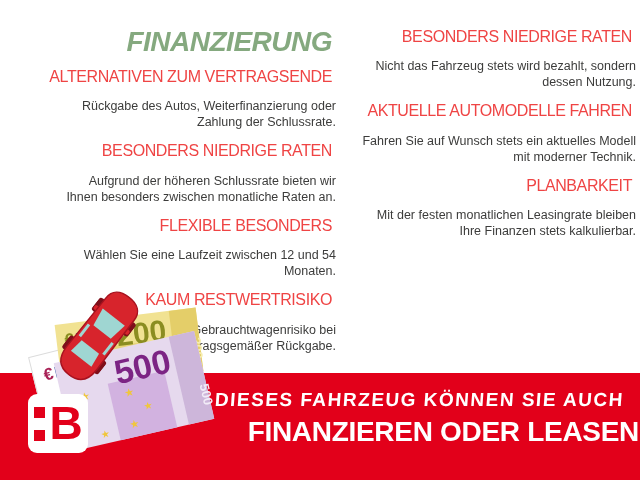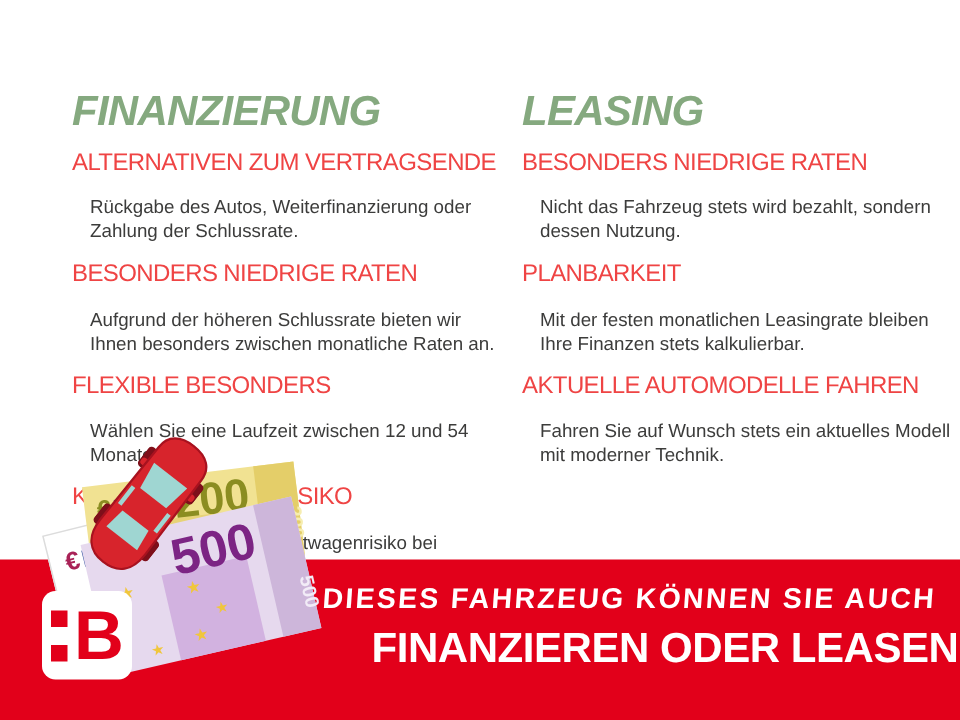--- a/index.html
+++ b/index.html
@@ -6,21 +6,21 @@
   html, body { margin: 0; padding: 0; }
   .page {
     position: relative;
     width: 640px; height: 480px;
     background: #ffffff;
     overflow: hidden;
     font-family: "Liberation Sans", sans-serif;
   }
 
   
-  .col { position: absolute; top: 60px; width: 284px; }
+  .col { position: absolute; top: 28px; width: 284px; text-align: right; }
   .col-left  { left: 48px; }
   .col-right { left: 348px; }
   .col-title {
     font-size: 28px; font-weight: bold; font-style: italic;
     color: #85a97f; letter-spacing: -0.5px;
     margin: 0 0 12px 0; line-height: 1;
   }
   .sec { margin-bottom: 9px; }
   .sec-h {
     font-size: 16px; font-weight: normal; color: #ef4444;
@@ -152,32 +152,31 @@
       <h2 class="sec-h">FLEXIBLE BESONDERS</h2>
       <p class="sec-p">Wählen Sie eine Laufzeit zwischen 12 und 54 Monaten.</p>
     </div>
     <div class="sec">
       <h2 class="sec-h">KAUM RESTWERTRISIKO</h2>
       <p class="sec-p">Sie tragen kein Gebrauchtwagenrisiko bei vertragsgemäßer Rückgabe.</p>
     </div>
   </div>
 
   <div class="col col-right">
-    <h1 class="col-title">LEASING</h1>
     <div class="sec">
       <h2 class="sec-h">BESONDERS NIEDRIGE RATEN</h2>
       <p class="sec-p">Nicht das Fahrzeug stets wird bezahlt, sondern dessen Nutzung.</p>
     </div>
     <div class="sec">
+      <h2 class="sec-h">AKTUELLE AUTOMODELLE FAHREN</h2>
+      <p class="sec-p">Fahren Sie auf Wunsch stets ein aktuelles Modell mit moderner Technik.</p>
+    </div>
+    <div class="sec">
       <h2 class="sec-h">PLANBARKEIT</h2>
       <p class="sec-p">Mit der festen monatlichen Leasingrate bleiben Ihre Finanzen stets kalkulierbar.</p>
-    </div>
-    <div class="sec">
-      <h2 class="sec-h">AKTUELLE AUTOMODELLE FAHREN</h2>
-      <p class="sec-p">Fahren Sie auf Wunsch stets ein aktuelles Modell mit moderner Technik.</p>
     </div>
   </div>
 
   <div class="banner">
     <div class="banner-line1">DIESES FAHRZEUG KÖNNEN SIE AUCH</div>
     <div class="banner-line2">FINANZIEREN ODER LEASEN</div>
   </div>
 
   <div class="note note-blank">
     <div class="euro-row" style="left:10px; top:12px;">

